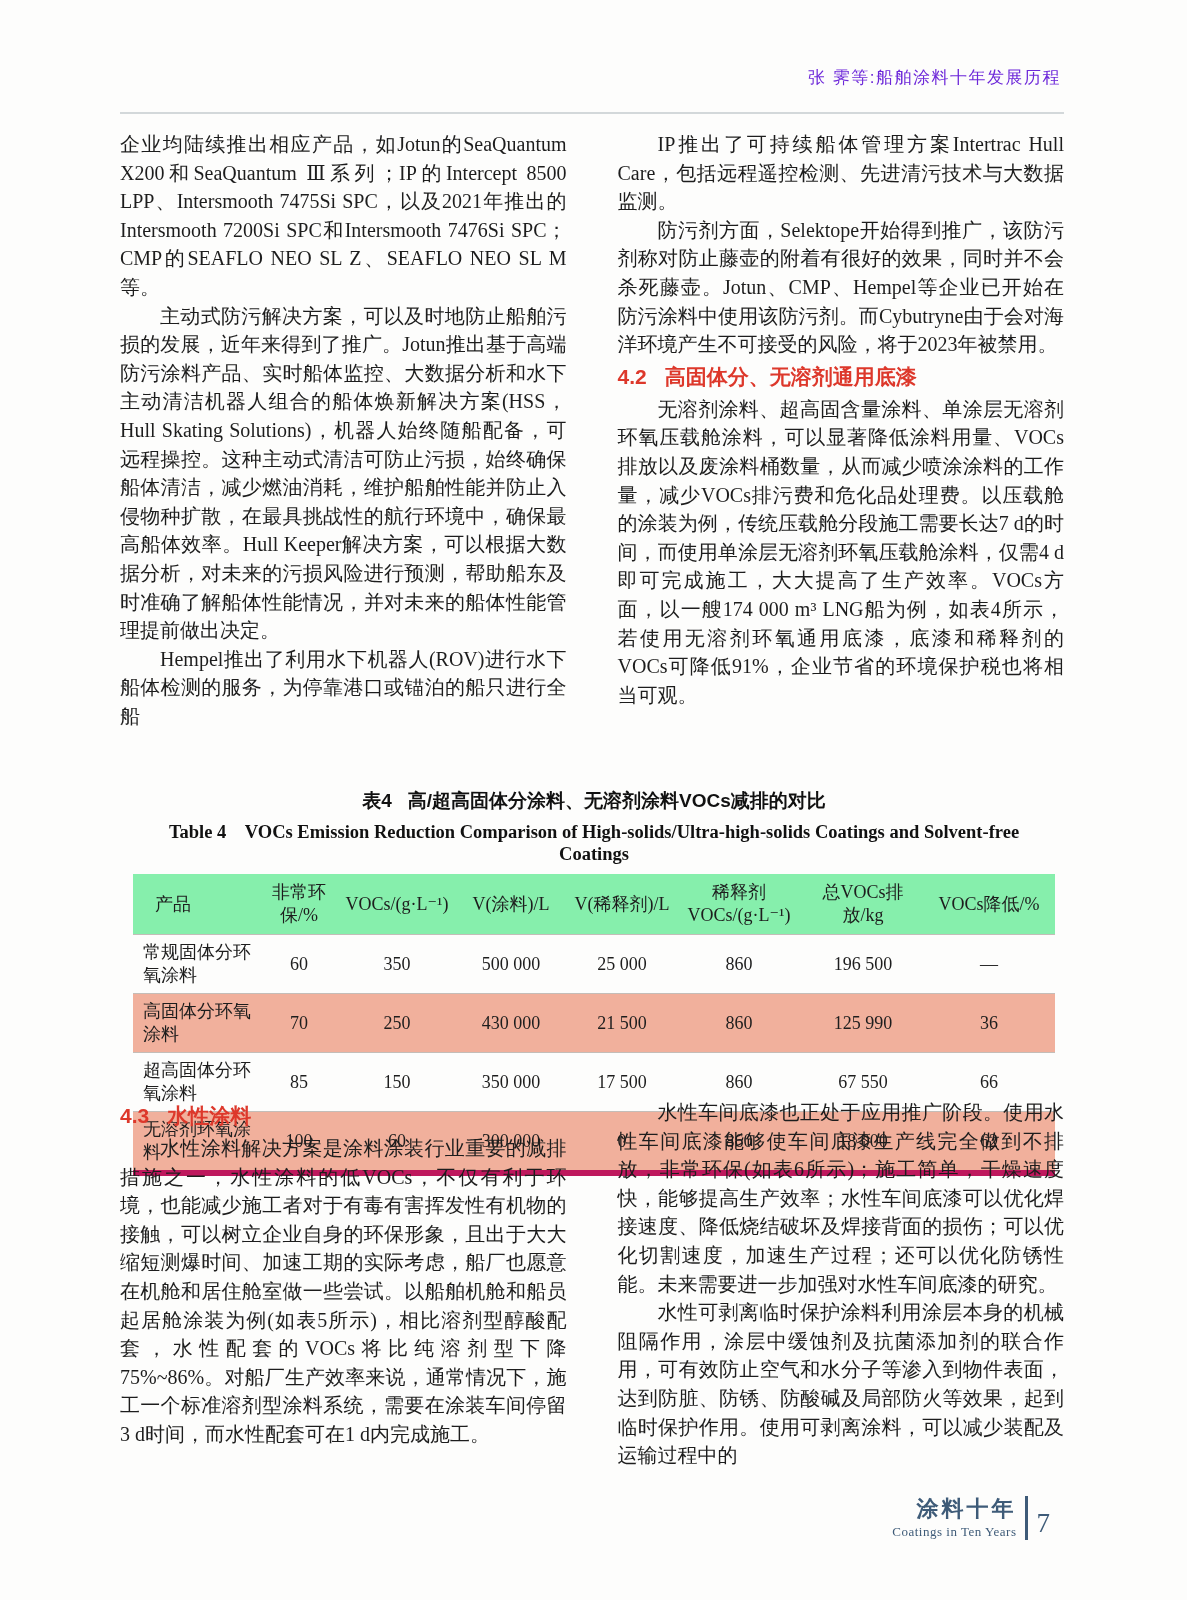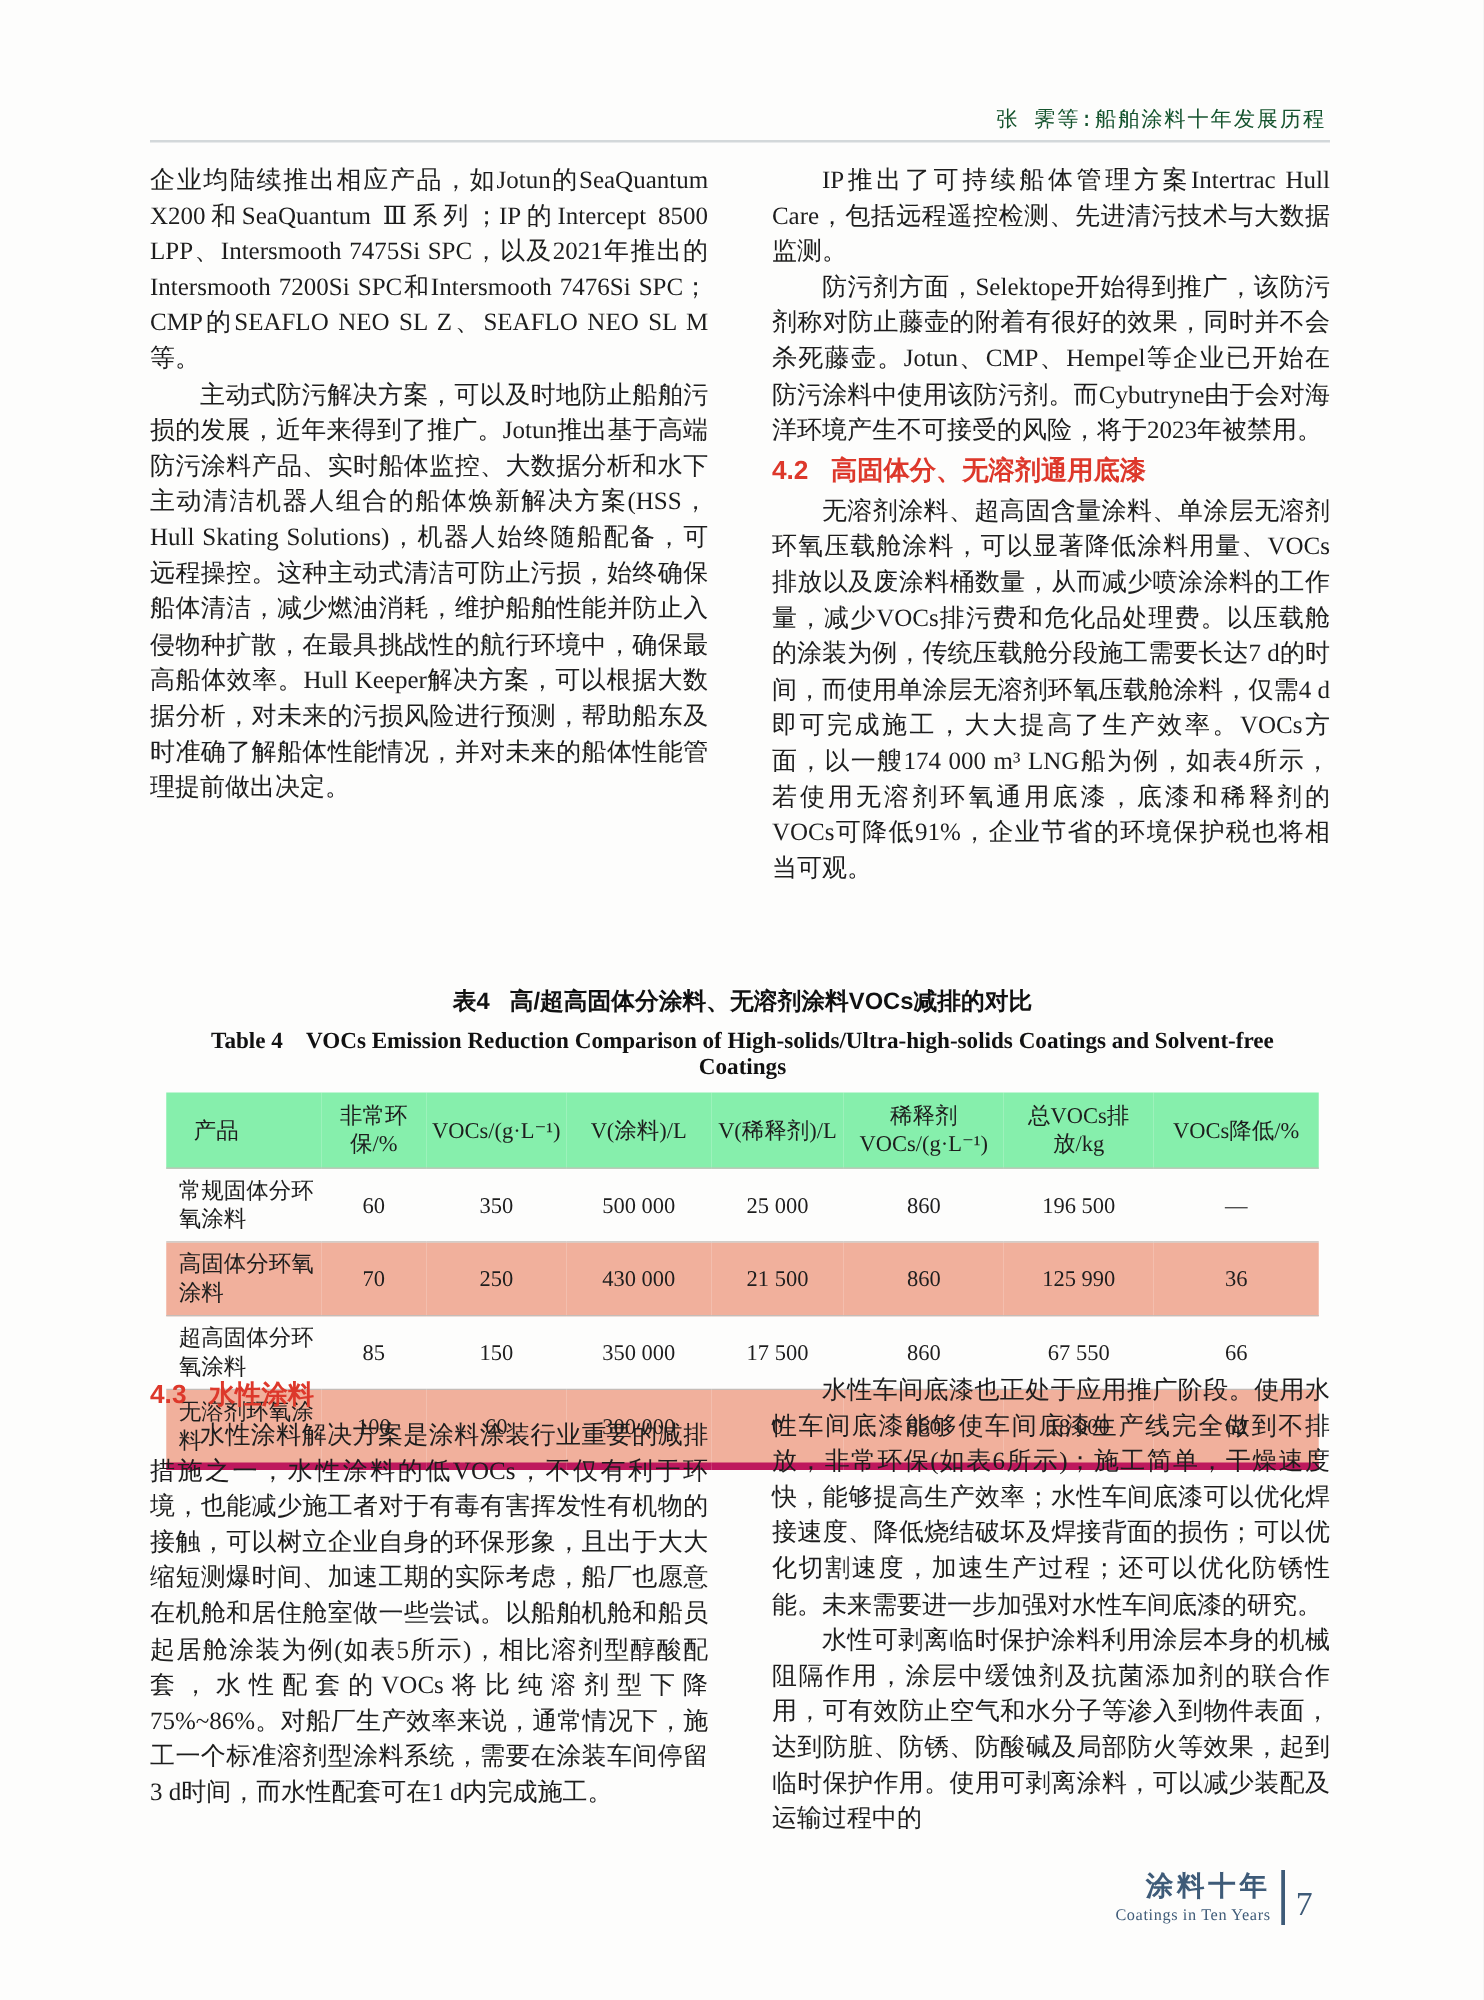--- a/index.html
+++ b/index.html
@@ -4,23 +4,23 @@
 <style>
   html,body { margin:0; padding:0; background:#e9e9e9; }
   .page {
     position:relative; width:1187px; height:1600px; margin:0 auto;
     background:#fdfdfc; overflow:hidden;
     font-family:"Liberation Serif","DejaVu Serif",serif;
     color:#1d1d1d;
   }
   
   .running-head {
-    position:absolute; top:84px; right:126px;
-    font-family:Liberation Mono, monospace;
-    font-size:17px; color:#14532d; letter-spacing:1.5px;
+    position:absolute; top:66px; right:126px;
+    font-family:Liberation Sans, sans-serif;
+    font-size:17px; color:#6d28d9; letter-spacing:1.5px;
   }
   .head-rule {
     position:absolute; top:112px; left:120px; width:944px;
     border-top:2px solid #d3d8da;
   }
   
   .cols { position:absolute; left:120px; width:944px; display:flex; gap:51px; }
   .cols.top { top:130px; }
   .cols.bottom { top:1098px; }
   .col { width:455px; font-size:20px; line-height:28.6px; text-align:justify; }
@@ -73,20 +73,21 @@
 
 <div class="page">
 
   <div class="running-head">张  霁等:船舶涂料十年发展历程</div>
   <div class="head-rule"></div>
 
   <div class="cols top">
     <div class="col">
       <p class="cont">企业均陆续推出相应产品，如Jotun的SeaQuantum X200和SeaQuantum Ⅲ系列；IP的Intercept 8500 LPP、Intersmooth 7475Si SPC，以及2021年推出的Intersmooth 7200Si SPC和Intersmooth 7476Si SPC；CMP的SEAFLO NEO SL Z、SEAFLO NEO SL M等。</p>
       <p>主动式防污解决方案，可以及时地防止船舶污损的发展，近年来得到了推广。Jotun推出基于高端防污涂料产品、实时船体监控、大数据分析和水下主动清洁机器人组合的船体焕新解决方案(HSS，Hull Skating Solutions)，机器人始终随船配备，可远程操控。这种主动式清洁可防止污损，始终确保船体清洁，减少燃油消耗，维护船舶性能并防止入侵物种扩散，在最具挑战性的航行环境中，确保最高船体效率。Hull Keeper解决方案，可以根据大数据分析，对未来的污损风险进行预测，帮助船东及时准确了解船体性能情况，并对未来的船体性能管理提前做出决定。</p>
+      <p>Hempel推出了利用水下机器人(ROV)进行水下船体检测的服务，为停靠港口或锚泊的船只进行全船</p>
     </div>
     <div class="col">
       <p>IP推出了可持续船体管理方案Intertrac Hull Care，包括远程遥控检测、先进清污技术与大数据监测。</p>
       <p>防污剂方面，Selektope开始得到推广，该防污剂称对防止藤壶的附着有很好的效果，同时并不会杀死藤壶。Jotun、CMP、Hempel等企业已开始在防污涂料中使用该防污剂。而Cybutryne由于会对海洋环境产生不可接受的风险，将于2023年被禁用。</p>
       <div class="sec-head">
         <span class="sec-no">4.2</span><span>高固体分、无溶剂通用底漆</span>
       </div>
       <p>无溶剂涂料、超高固含量涂料、单涂层无溶剂环氧压载舱涂料，可以显著降低涂料用量、VOCs排放以及废涂料桶数量，从而减少喷涂涂料的工作量，减少VOCs排污费和危化品处理费。以压载舱的涂装为例，传统压载舱分段施工需要长达7 d的时间，而使用单涂层无溶剂环氧压载舱涂料，仅需4 d即可完成施工，大大提高了生产效率。VOCs方面，以一艘174 000 m³ LNG船为例，如表4所示，若使用无溶剂环氧通用底漆，底漆和稀释剂的VOCs可降低91%，企业节省的环境保护税也将相当可观。</p>
     </div>
   </div>

